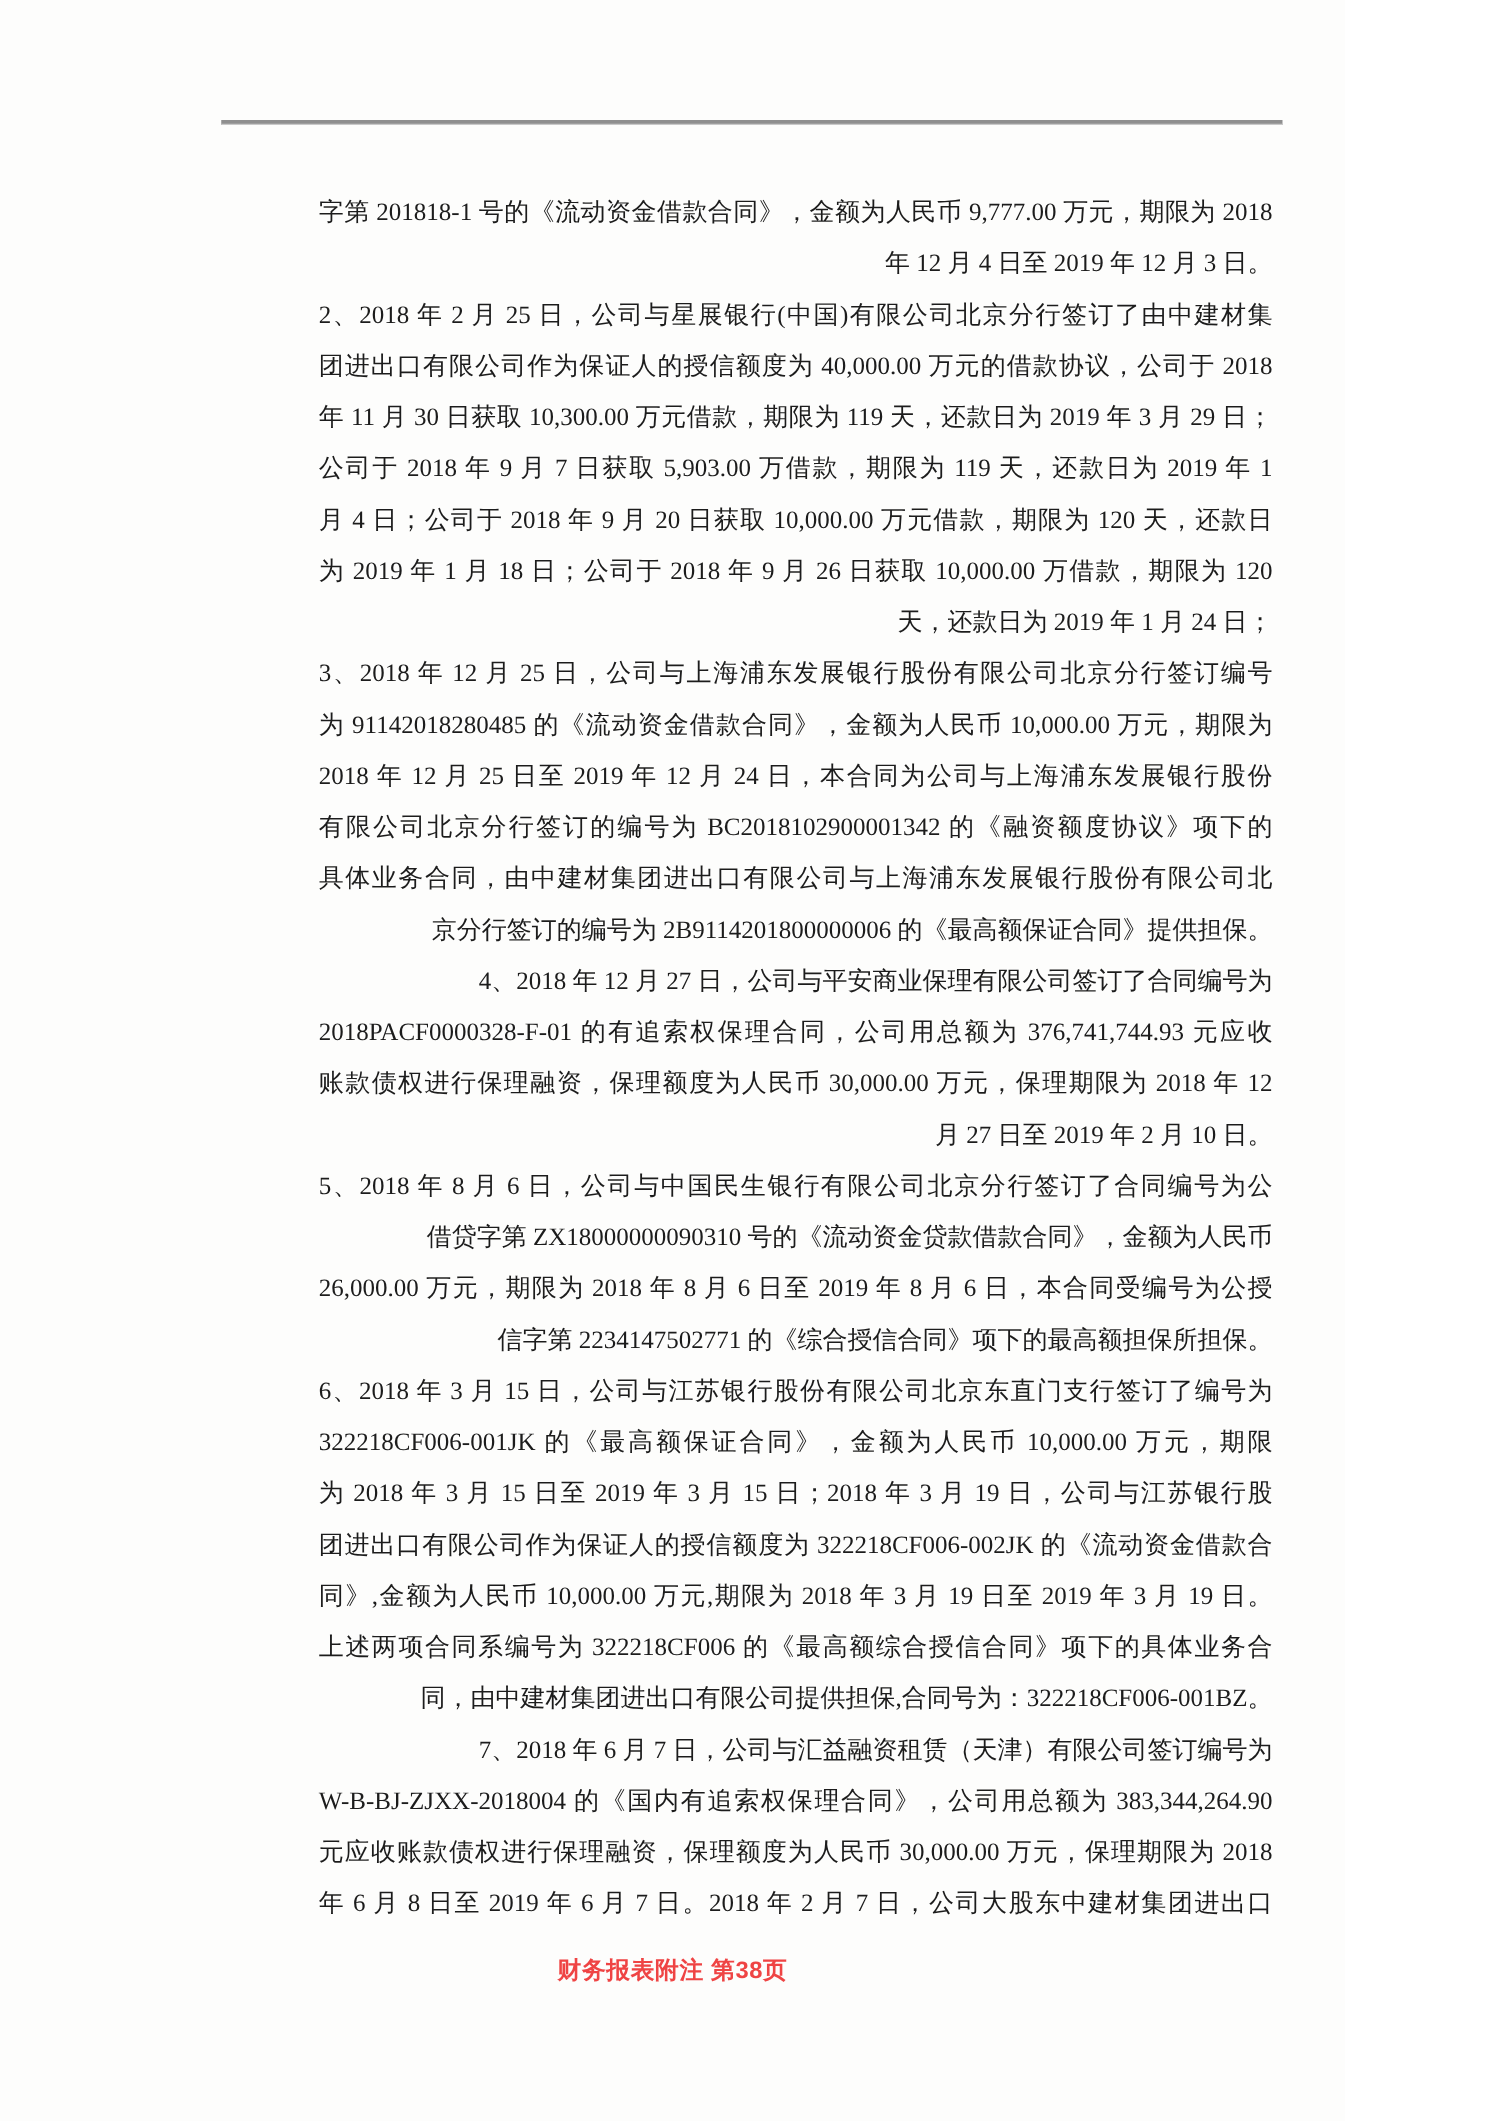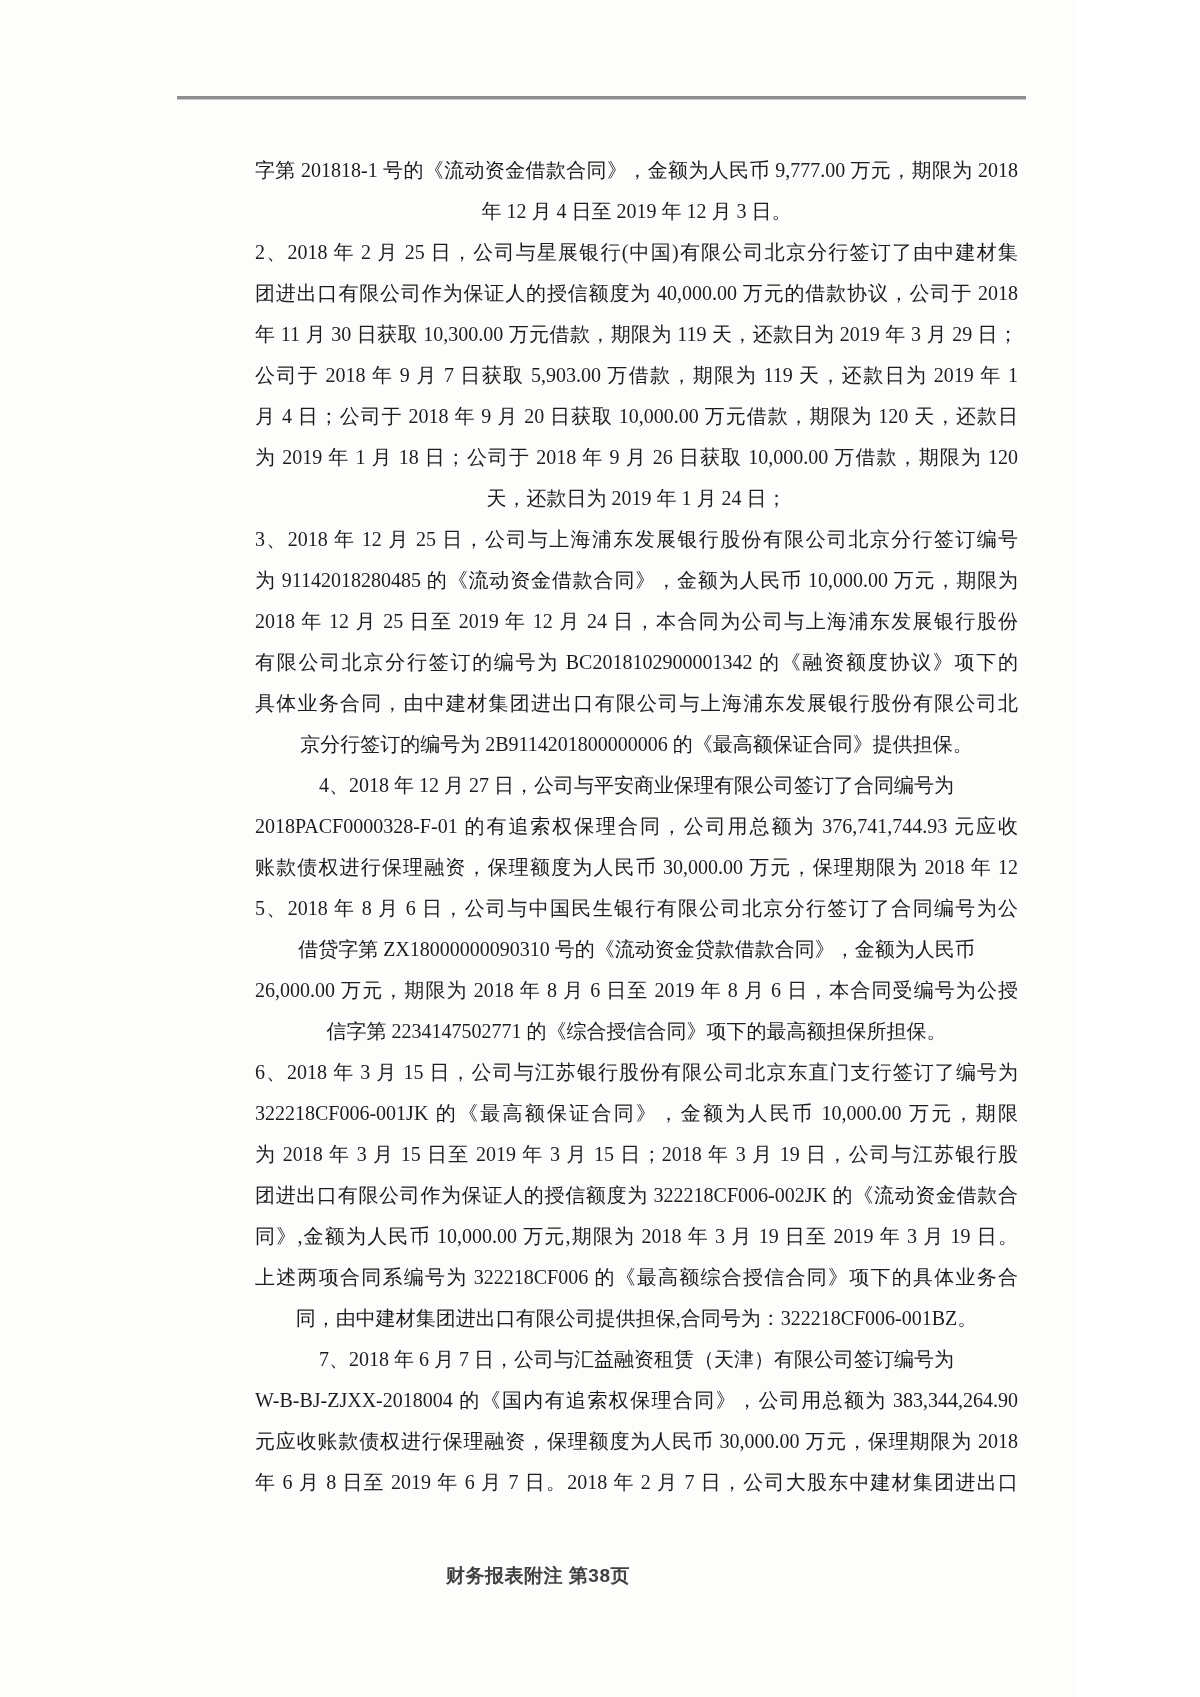--- a/index.html
+++ b/index.html
@@ -25,38 +25,38 @@
     left: 255px;
     top: 150px;
     width: 763px;
     color: #1c1c1c;
   }
   .line {
     height: 41px;
     line-height: 41px;
     font-size: 20px;
     white-space: nowrap;
-    text-align: center;
+    text-align: right;
   }
   .line.jst {
     text-align: justify;
     text-align-last: justify;
     -moz-text-align-last: justify;
     text-justify: inter-character;
   }
   .footer {
     position: absolute;
     left: 0;
     top: 1563px;
     width: 100%;
     text-align: center;
     font-family: "Liberation Sans", "DejaVu Sans", sans-serif;
     font-size: 19px;
     font-weight: 600;
-    color: #404040;
+    color: #ef4444;
     letter-spacing: 0.5px;
   }
 </style>
 </head>
 <body>
 
 <div class="page" style="background: rgb(253, 253, 252);">
   <div class="top-rule" style="background: rgb(143, 143, 143);"></div>
   <div class="content" id="doc-body" style="color: rgb(28, 28, 28);">
       <div class="line jst">字第 201818-1 号的《流动资金借款合同》，金额为人民币 9,777.00 万元，期限为 2018</div>
@@ -70,20 +70,21 @@
       <div class="line">天，还款日为 2019 年 1 月 24 日；</div>
       <div class="line jst">3、2018 年 12 月 25 日，公司与上海浦东发展银行股份有限公司北京分行签订编号</div>
       <div class="line jst">为 91142018280485 的《流动资金借款合同》，金额为人民币 10,000.00 万元，期限为</div>
       <div class="line jst">2018 年 12 月 25 日至 2019 年 12 月 24 日，本合同为公司与上海浦东发展银行股份</div>
       <div class="line jst">有限公司北京分行签订的编号为 BC2018102900001342 的《融资额度协议》项下的</div>
       <div class="line jst">具体业务合同，由中建材集团进出口有限公司与上海浦东发展银行股份有限公司北</div>
       <div class="line">京分行签订的编号为 2B9114201800000006 的《最高额保证合同》提供担保。</div>
       <div class="line">4、2018 年 12 月 27 日，公司与平安商业保理有限公司签订了合同编号为</div>
       <div class="line jst">2018PACF0000328-F-01 的有追索权保理合同，公司用总额为 376,741,744.93 元应收</div>
       <div class="line jst">账款债权进行保理融资，保理额度为人民币 30,000.00 万元，保理期限为 2018 年 12</div>
+      <div class="line">月 27 日至 2019 年 2 月 10 日。</div>
       <div class="line jst">5、2018 年 8 月 6 日，公司与中国民生银行有限公司北京分行签订了合同编号为公</div>
       <div class="line">借贷字第 ZX18000000090310 号的《流动资金贷款借款合同》，金额为人民币</div>
       <div class="line jst">26,000.00 万元，期限为 2018 年 8 月 6 日至 2019 年 8 月 6 日，本合同受编号为公授</div>
       <div class="line">信字第 2234147502771 的《综合授信合同》项下的最高额担保所担保。</div>
       <div class="line jst">6、2018 年 3 月 15 日，公司与江苏银行股份有限公司北京东直门支行签订了编号为</div>
       <div class="line jst">322218CF006-001JK 的《最高额保证合同》，金额为人民币 10,000.00 万元，期限</div>
       <div class="line jst">为 2018 年 3 月 15 日至 2019 年 3 月 15 日；2018 年 3 月 19 日，公司与江苏银行股</div>
       <div class="line jst">团进出口有限公司作为保证人的授信额度为 322218CF006-002JK 的《流动资金借款合</div>
       <div class="line jst">同》,金额为人民币 10,000.00 万元,期限为 2018 年 3 月 19 日至 2019 年 3 月 19 日。</div>
       <div class="line jst">上述两项合同系编号为 322218CF006 的《最高额综合授信合同》项下的具体业务合</div>

